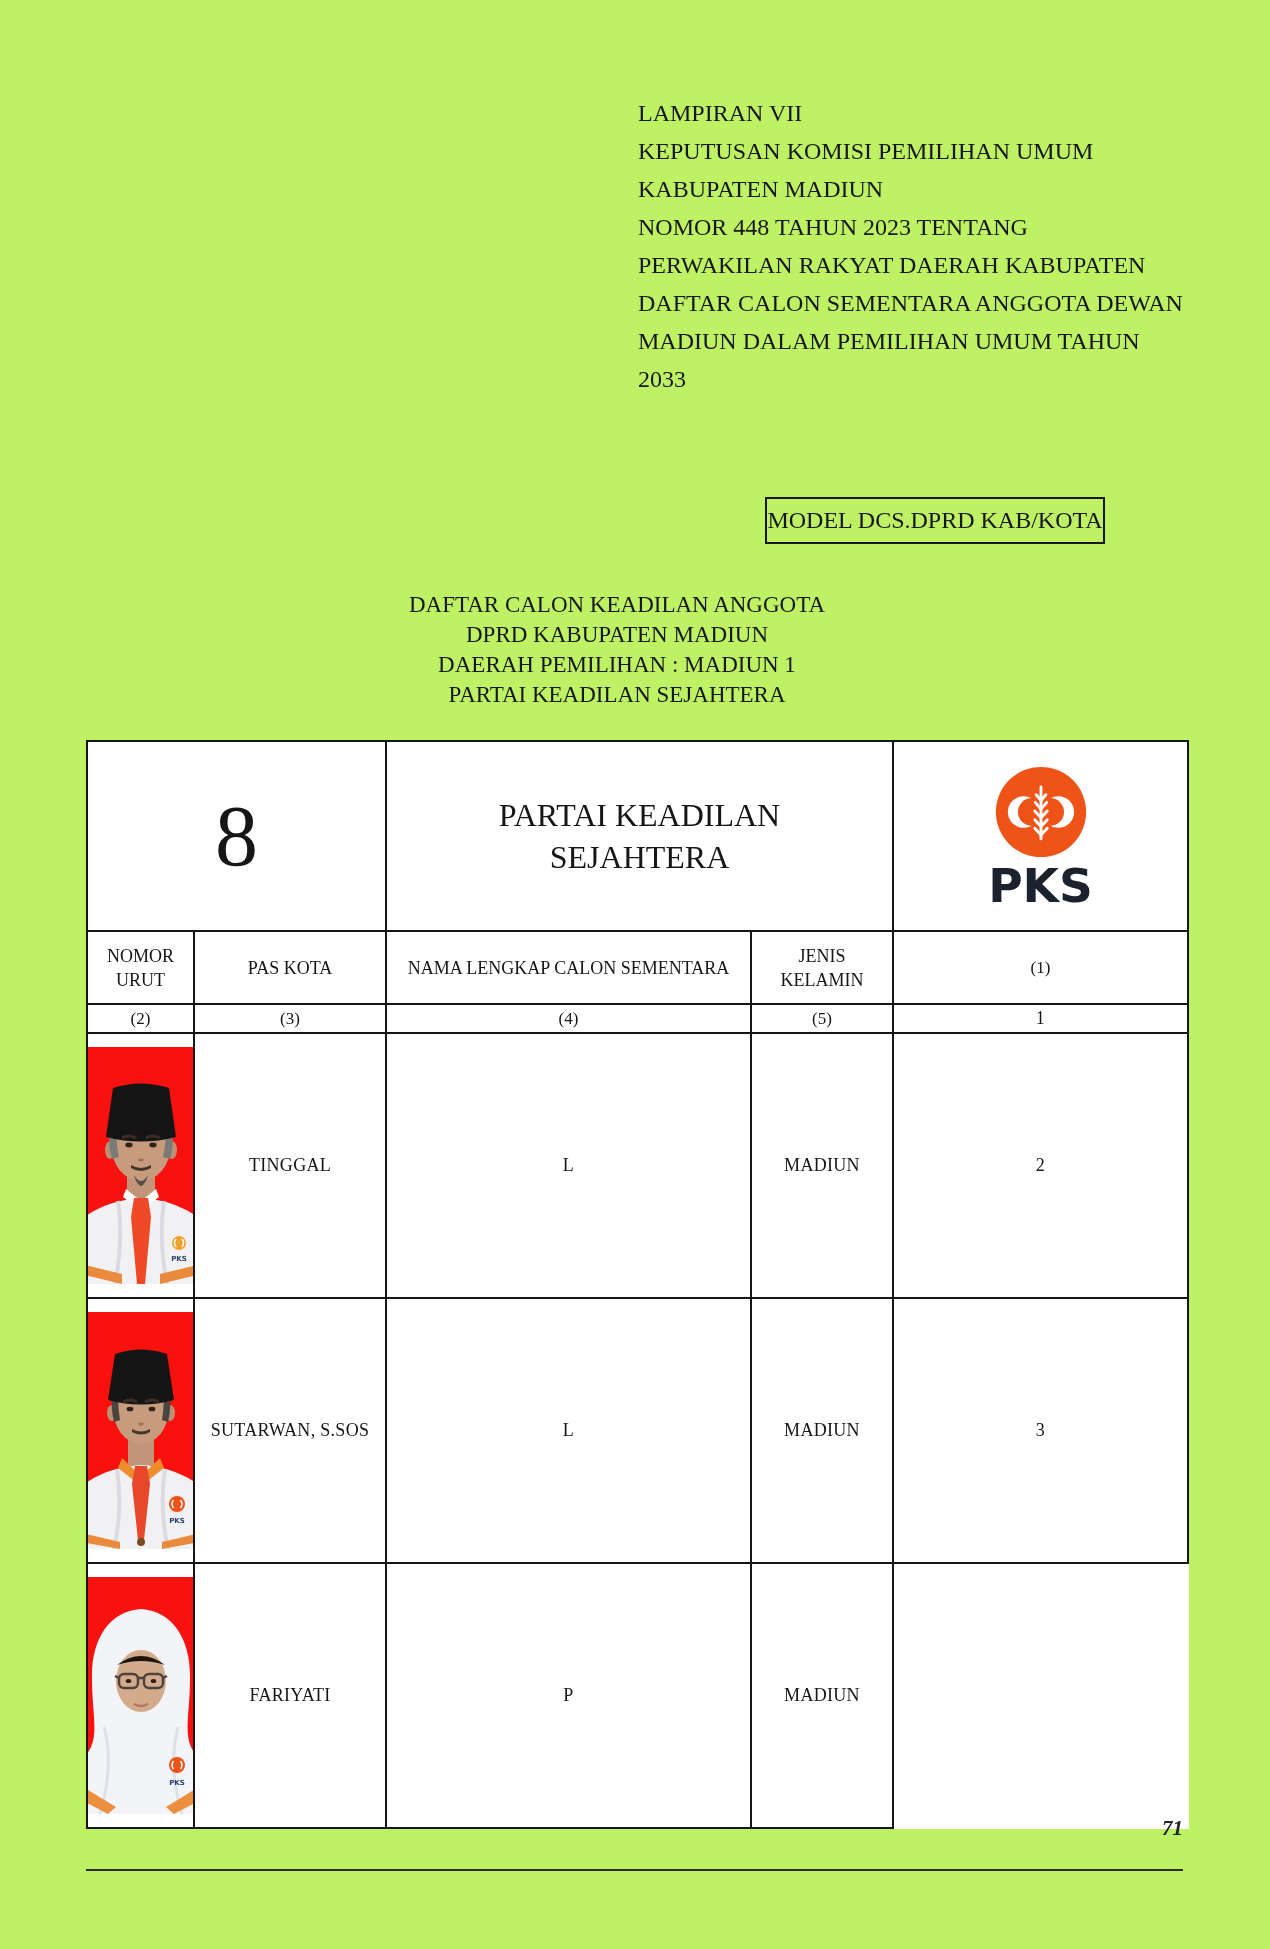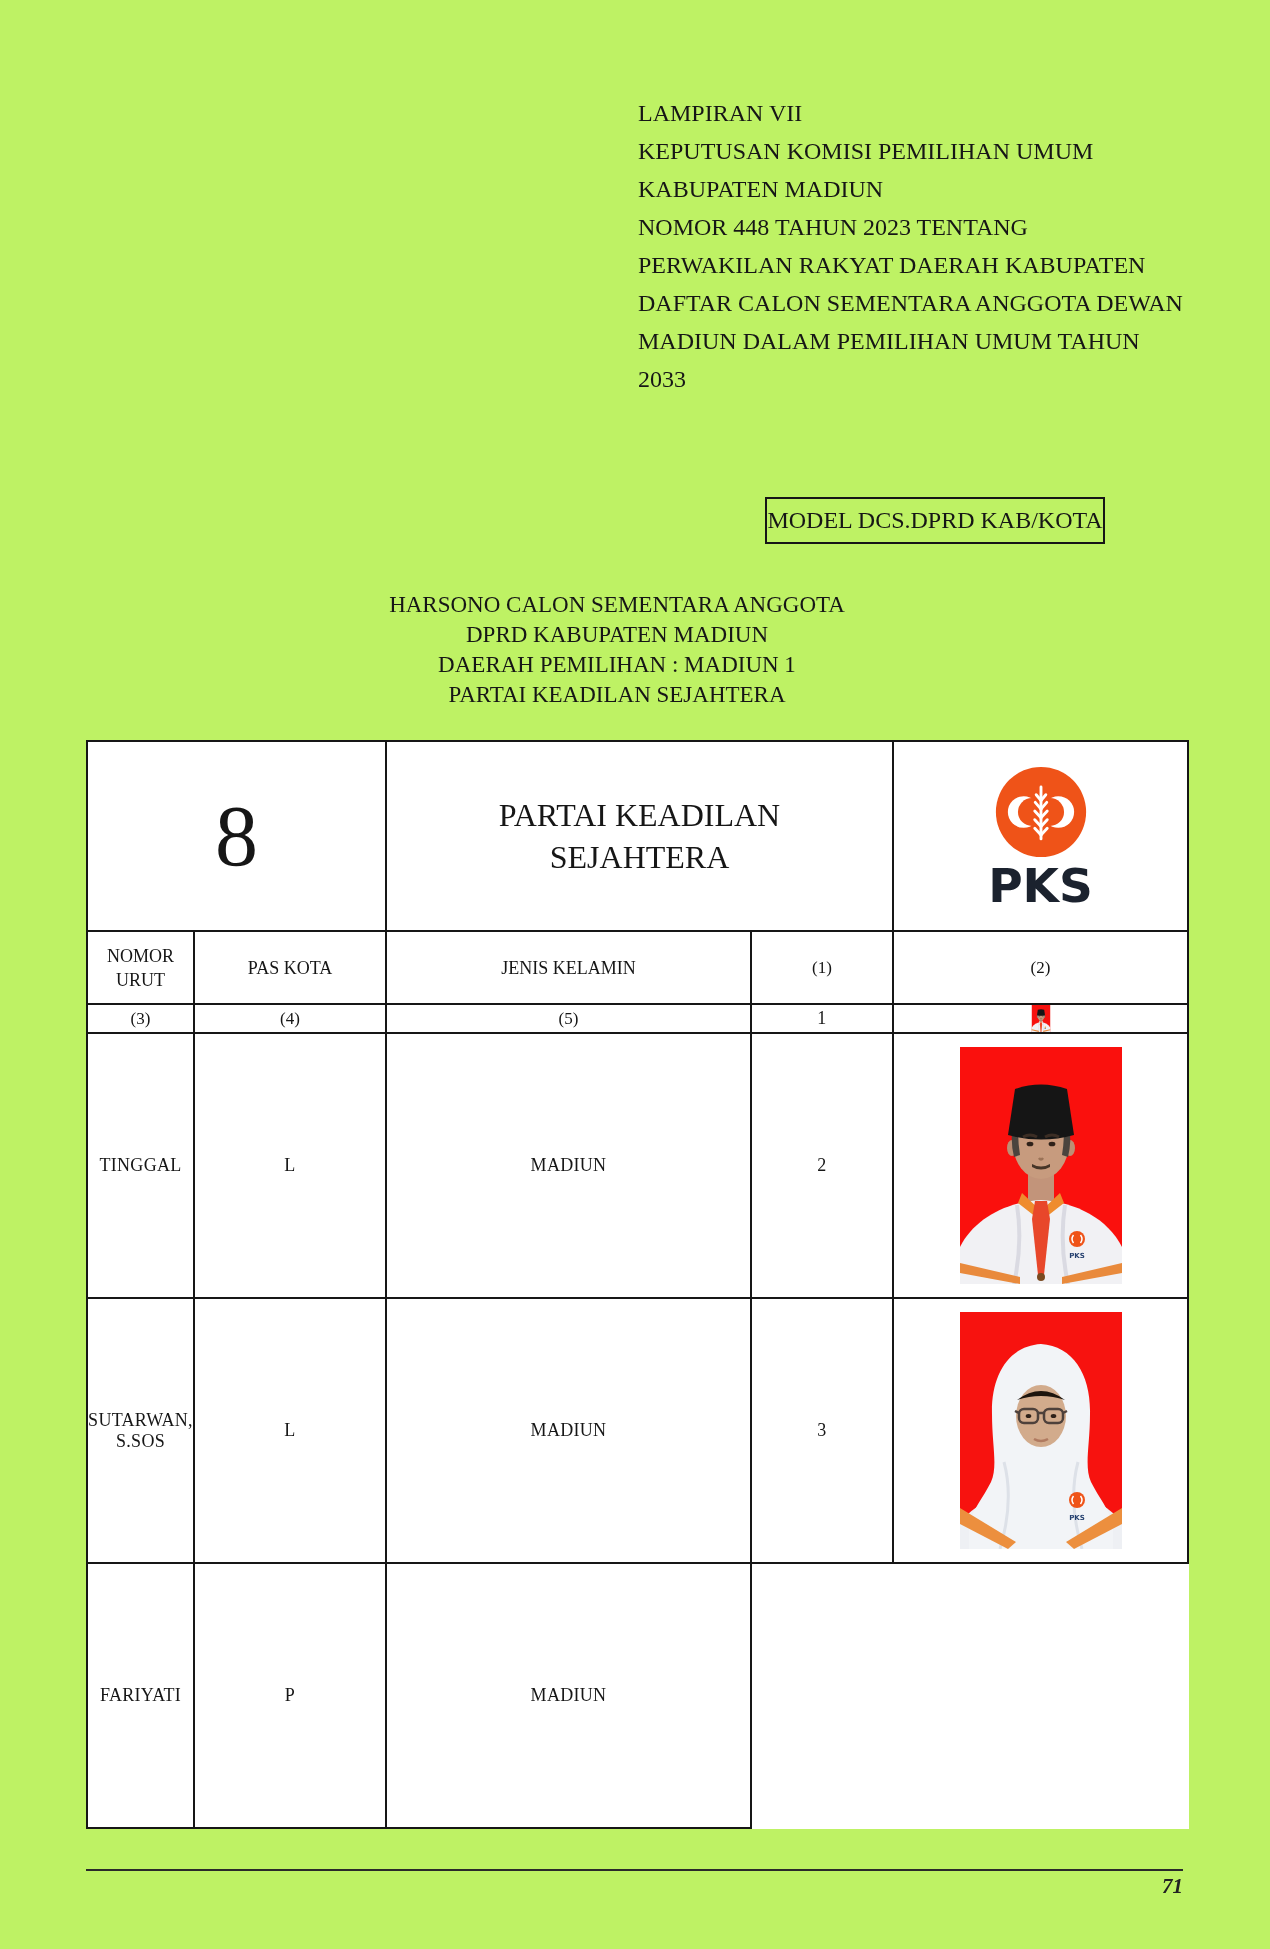--- a/index.html
+++ b/index.html
@@ -99,21 +99,21 @@
   .footer-rule {
     position: absolute;
     left: 86px;
     top: 1869px;
     width: 1097px;
     border-top: 2px solid #2a2a2a;
   }
   .page-number {
     position: absolute;
     left: 86px;
-    top: 1874px;
+    top: 1816px;
     width: 1097px;
     text-align: right;
     font-size: 21px;
     font-weight: bold;
     font-style: italic;
     color: #222;
   }
 </style>
 </head>
 <body>
@@ -129,21 +129,21 @@
     <div>DAFTAR CALON SEMENTARA ANGGOTA DEWAN</div>
     <div>MADIUN DALAM PEMILIHAN UMUM TAHUN</div>
     <div>2033</div>
   </div>
 
   <div class="model-box">
     <span>MODEL DCS.DPRD KAB/KOTA</span>
   </div>
 
   <div class="doc-title">
-    <div>HARSONO CALON SEMENTARA ANGGOTA</div>
+    <div>DAFTAR CALON KEADILAN ANGGOTA</div>
     <div>DPRD KABUPATEN MADIUN</div>
     <div>DAERAH PEMILIHAN : MADIUN 1</div>
     <div>PARTAI KEADILAN SEJAHTERA</div>
   </div>
 
   <div class="doc-table">
 
     <div class="cell span2">
       <div class="party-number">8</div>
     </div>
@@ -177,20 +177,23 @@
         </svg>
         <div class="pks-wordmark">PKS</div>
       </div>
     </div>
 
     <div class="cell colhead">
       <span>NOMOR URUT</span>
     </div>
     <div class="cell colhead">
       <span>PAS KOTA</span>
+    </div>
+    <div class="cell colhead">
+      <span>NAMA LENGKAP CALON SEMENTARA</span>
     </div>
     <div class="cell colhead">
       <span>JENIS KELAMIN</span>
     </div>
 
     <div class="cell ordinal">
         <span>(1)</span>
       </div>
     <div class="cell ordinal">
         <span>(2)</span>

